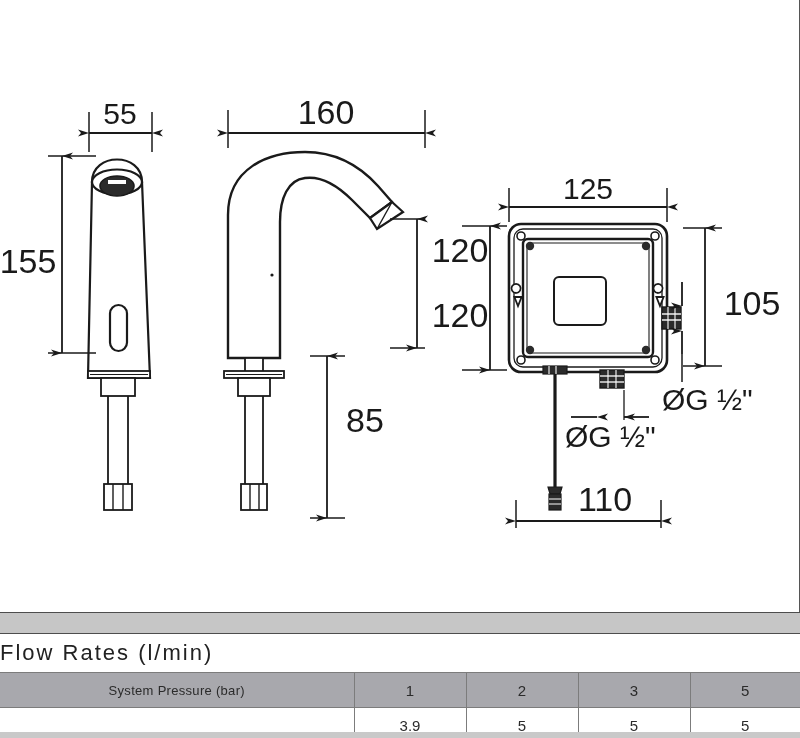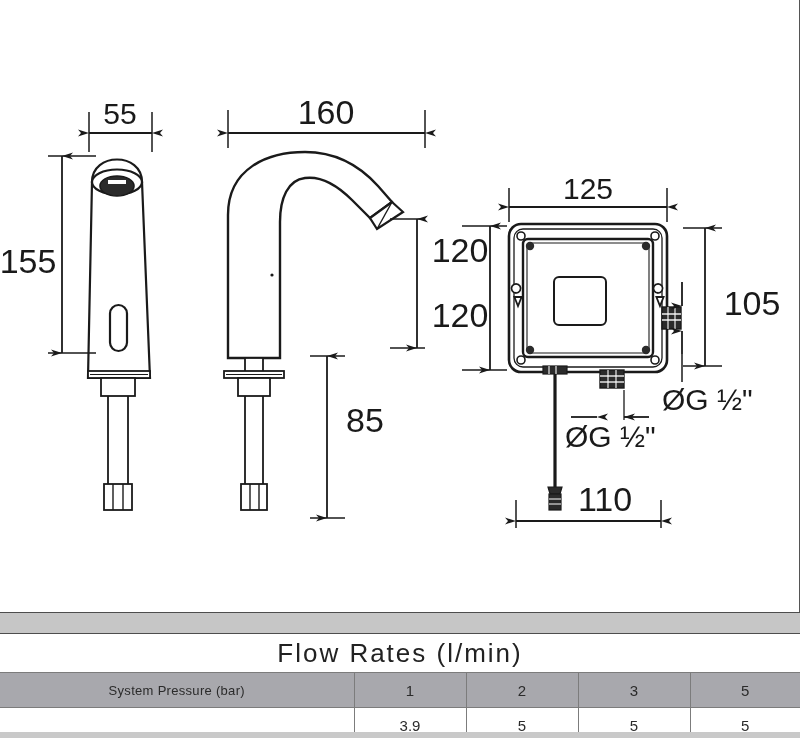--- a/index.html
+++ b/index.html
@@ -67,23 +67,23 @@
     table-layout: fixed;
     background: #ffffff;
   }
   #flow-table td {
     border: 1px solid #7c7c7c;
     padding: 0;
     margin: 0;
   }
   .title-cell {
     height: 38px;
-    text-align: center;
+    text-align: left;
     vertical-align: middle;
-    font-size: 26px;
+    font-size: 22px;
     letter-spacing: 2px;
     color: #222;
     background: #ffffff;
     font-weight: 400;
     border-left: none !important;
     border-right: none !important;
     border-top: none !important;
   }
   .hdr-cell {
     height: 34px;

